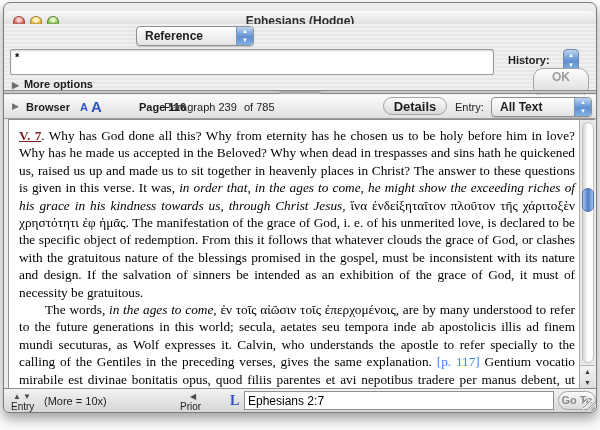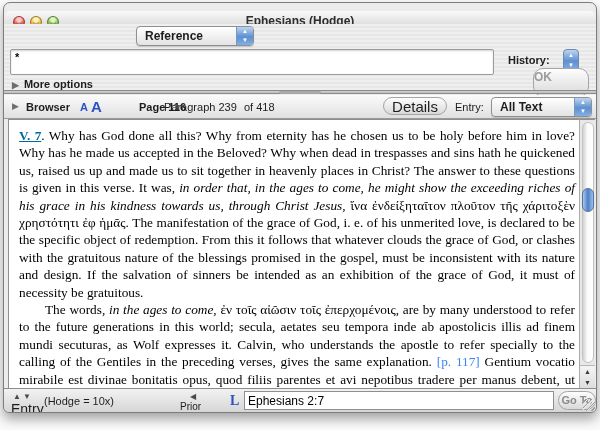--- a/index.html
+++ b/index.html
@@ -42,71 +42,71 @@
                 background:#fff; border:1px solid #9b9b9b; border-radius:2px;
                 font-size:11px; font-weight:bold; padding:1px 0 0 4px; color:#000;
                 box-shadow:inset 0 1px 2px rgba(0,0,0,.18); }
   .history-label { position:absolute; left:504px; top:6px; font-size:11px; font-weight:bold; color:#1d1d1d; }
   .mini-stepper { position:absolute; left:559px; top:1px; width:16px; height:22px;
                   border:1px solid #6d88ab; border-radius:4px;
                   background:linear-gradient(#bcd6f2,#5e8fd0 55%,#7fb0e4);
                   color:#fff; font-size:6px; text-align:center; line-height:10px; }
   .ok-btn { position:absolute; left:529px; top:20px; width:56px; height:29px;
             border:1px solid #a5a5a5; border-radius:10px;
-            background:linear-gradient(#fdfdfd,#d9d9d9); 
+            background:linear-gradient(#fdfdfd,#d9d9d9); text-align:center;
             font-size:12px; font-weight:bold; color:#9b9b9b; line-height:17px; }
   .more-options { position:absolute; left:8px; top:30px; font-size:11px; font-weight:bold; color:#1d1d1d; }
   .disc { color:#6e6e6e; font-size:9px; margin-right:5px; }
   
   .splitter { position:absolute; left:0; top:87px; right:0; height:4px;
               background:linear-gradient(#cfcfcf,#bdbdbd); border-top:1px solid #8c8c8c; border-bottom:1px solid #8c8c8c; }
   .splitter-handle { position:absolute; left:50%; top:0; width:42px; height:3px; margin-left:-21px;
               background:#a9a9a9; border-radius:2px; }
   
   .browser-bar { position:absolute; left:0; top:92px; right:0; height:24px;
                  background:linear-gradient(#fbfbfb,#e0e0e0); border-bottom:1px solid #9a9a9a;
                  font-size:11px; color:#1d1d1d; }
   .bb-item { position:absolute; top:6px; }
   .bold { font-weight:bold; }
   .font-a { color:#2a52c0; font-weight:bold; }
   .details-btn { position:absolute; left:379px; top:2px; width:64px; height:18px;
                  border:1px solid #a5a5a5; border-radius:10px;
                  background:linear-gradient(#fdfdfd,#d9d9d9); text-align:center;
-                 font-size:15px; font-weight:normal; color:#1d1d1d; line-height:17px; }
+                 font-size:13px; font-weight:bold; color:#1d1d1d; line-height:17px; }
   .show-popup { left:487px; top:2px; width:101px; }
   
   .text-pane { position:absolute; left:4px; top:116px; width:574px; height:270px;
                background:#fff; border:1px solid #8f8f8f; border-right:none; overflow:hidden; }
   .text-inner { position:absolute; left:0; top:0; right:0; bottom:0; overflow:hidden;
                 padding:7px 7px 0 10px; font-family:"Liberation Serif","DejaVu Serif",serif;
                 font-size:13.3px; line-height:17.4px; color:#000; text-align:justify; }
   .body-para { margin:0; }
   .body-para.indent { text-indent:26px; }
-  .sp-verse-link { color:#0369a1; font-weight:bold; text-decoration:underline; cursor:pointer; }
+  .sp-verse-link { color:#7f1d1d; font-weight:bold; text-decoration:underline; cursor:pointer; }
   .sp-italic { font-style:italic; }
   .sp-greek { }
   .sp-pageref { color:#3b82f6; }
   
   .scrollbar { position:absolute; right:1px; top:116px; width:16px; height:270px;
                background:#e8e8e8; border-left:1px solid #aaa; border-top:1px solid #8f8f8f; }
   .sb-channel { position:absolute; left:2px; top:2px; width:12px; bottom:26px;
                background:linear-gradient(90deg,#d2d2d2,#fbfbfb 45%,#ffffff); border-radius:7px;
                border:1px solid #c2c2c2; }
   .sb-thumb { position:absolute; left:2px; top:68px; width:12px; height:24px; border-radius:7px;
               background:linear-gradient(90deg,#a9c9ec,#4d7ec4 50%,#9ec3ea);
               border:1px solid #4f74a4; }
   .sb-arrows { position:absolute; left:0; right:0; bottom:0; height:24px;
                background:linear-gradient(#f4f4f4,#dcdcdc); border-top:1px solid #b5b5b5;
                text-align:center; color:#3a3a3a; font-size:7px; line-height:11px; }
   
   .bottom-bar { position:absolute; left:0; right:0; bottom:0; height:24px;
                 background:linear-gradient(#f2f2f2,#d6d6d6); border-top:1px solid #8c8c8c;
                 border-radius:0 0 6px 6px; font-size:10px; color:#1d1d1d; }
   .entry-arrows { position:absolute; left:9px; top:3px; color:#4a4a4a; font-size:8px; letter-spacing:2px; }
-  .entry-label { position:absolute; left:7px; top:12px; font-size:14px; }
+  .entry-label { position:absolute; left:7px; top:12px; font-size:10px; }
   .shift-hint { position:absolute; left:40px; top:6px; font-size:11px; }
   .prior-arrow { position:absolute; left:186px; top:3px; color:#4a4a4a; font-size:8px; }
   .prior-label { position:absolute; left:176px; top:12px; font-size:10px; }
   .lookup-badge { position:absolute; left:226px; top:4px; color:#2a52c0; font-weight:bold;
                   font-size:14px; font-family:"Liberation Serif",serif; }
   .goto-input { position:absolute; left:240px; top:2px; width:310px; height:19px;
                 border:1px solid #8f8f8f; background:#fff; font-size:12px;
                 font-family:"Liberation Sans",sans-serif; padding:0 3px; color:#000; }
   .goto-btn { position:absolute; left:554px; top:2px; width:38px; height:19px;
               border:1px solid #a5a5a5; border-radius:10px;
@@ -155,21 +155,21 @@
     <div class="splitter-handle"></div>
   </div>
 
   <div class="browser-bar">
     <span class="bb-item disc" style="left:8px;">▶</span>
     <span class="bb-item bold" style="left:22px;">Browser</span>
     <span class="bb-item font-a" style="left:76px; font-size:11px;">A</span>
     <span class="bb-item font-a" style="left:87px; top:3px; font-size:15px;">A</span>
     <span class="bb-item bold" style="left:108px;padding-left:27px;">Page 116</span>
     <span class="bb-item" style="left:160px;">Paragraph 239</span>
-    <span class="bb-item" style="left:240px;">of 418</span>
+    <span class="bb-item" style="left:240px;">of 785</span>
     <div class="details-btn">Details</div>
     <span class="bb-item" style="left:451px;">Entry:</span>
     <div class="popup show-popup">
       <span>All Text</span>
       <span class="stepper-cap">
         <span>▲</span><br><span>▼</span>
       </span>
     </div>
   </div>
 
@@ -187,21 +187,21 @@
       <span>▲</span><br>
       <span>▼</span>
     </div>
   </div>
 
   <div class="bottom-bar">
     <div class="entry-arrows">
       <span>▲</span><span>▼</span>
     </div>
     <div class="entry-label">Entry</div>
-    <div class="shift-hint">(Hodge = 10x)</div>
+    <div class="shift-hint">(More = 10x)</div>
     <div class="prior-arrow">◀</div>
     <div class="prior-label">Prior</div>
     <div class="lookup-badge">L</div>
     <input class="goto-input" type="text" value="Ephesians 2:7" style="">
     <div class="goto-btn">Go To</div>
     <div class="resize-grip"></div>
   </div>
 
 </div>
 

